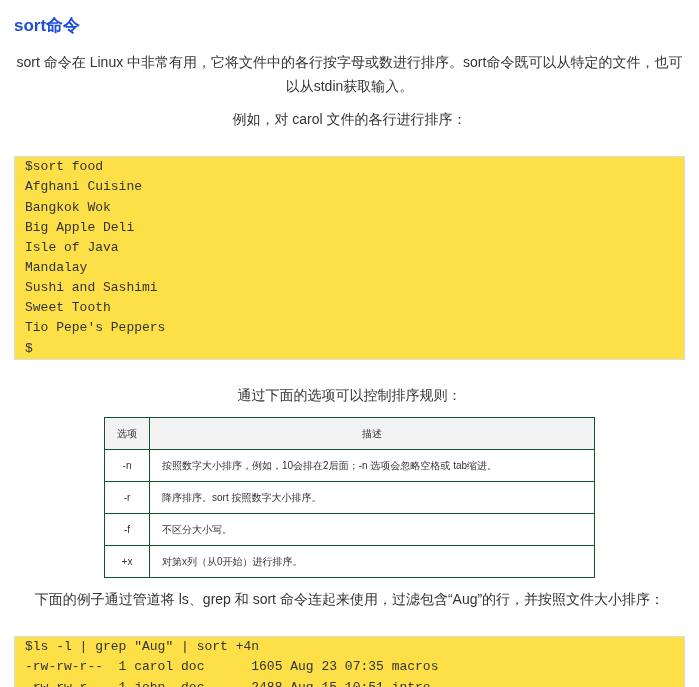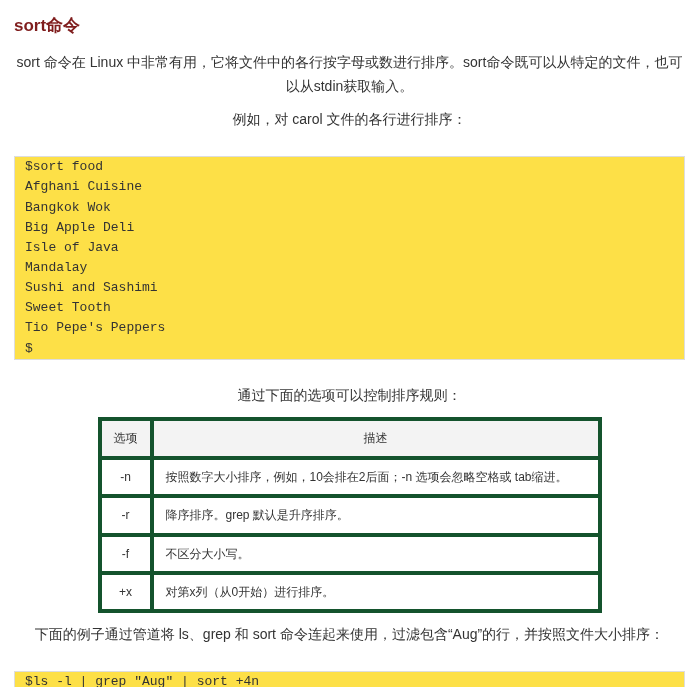--- a/index.html
+++ b/index.html
@@ -10,21 +10,21 @@
     color: #333;
     line-height: 1.7;
     width: 699px;
     box-sizing: border-box;
     background: #fff;
   }
   h2 {
     font-size: 17px;
     font-weight: bold;
     margin: 2px 0 10px 0;
-    color: #7f1d1d;
+    color: #1d4ed8;
   }
   p {
     margin: 10px 0;
     text-align: center;
   }
   pre.codeblock {
     background: #fde047;
     border: 1px solid #ddd;
     padding: 0 10px;
     font-family: SimSun, "Courier New", monospace;
@@ -33,24 +33,24 @@
     white-space: pre;
     margin: 24px 0;
     color: #333;
     overflow: auto;
   }
   table.opts {
     border-collapse: collapse;
     margin: 8px auto;
   }
   table.opts th, table.opts td {
-    border: 4px solid #14532d;
+    border: 1px solid #14532d;
     padding: 7px 12px;
     text-align: left;
-    font-size: 12px;
+    font-size: 10px;
   }
   table.opts th {
     background: #f3f3f3;
     text-align: center;
     font-weight: normal;
   }
   table.opts td.opt {
     text-align: center;
     padding: 7px 14px;
   }
@@ -84,21 +84,21 @@
       <th style="min-width:420px;">描述</th>
     </tr>
   </thead>
   <tbody>
     <tr>
       <td class="opt">-n</td>
       <td>按照数字大小排序，例如，10会排在2后面；-n 选项会忽略空格或 tab缩进。</td>
     </tr>
     <tr>
       <td class="opt">-r</td>
-      <td>降序排序。grep 默认是升序排序。</td>
+      <td>降序排序。sort 按照数字大小排序。</td>
     </tr>
     <tr>
       <td class="opt">-f</td>
       <td>不区分大小写。</td>
     </tr>
     <tr>
       <td class="opt">+x</td>
       <td>对第x列（从0开始）进行排序。</td>
     </tr>
   </tbody>

